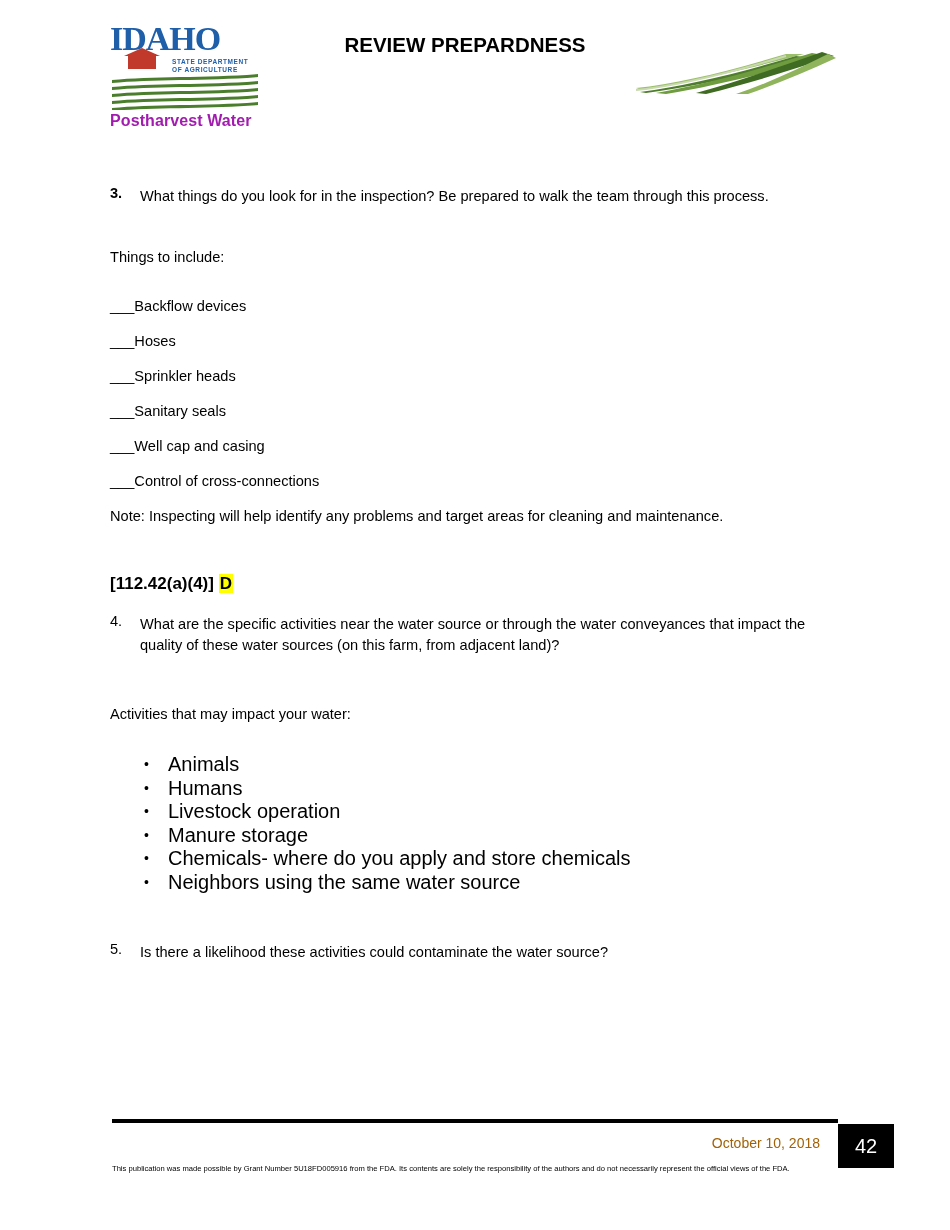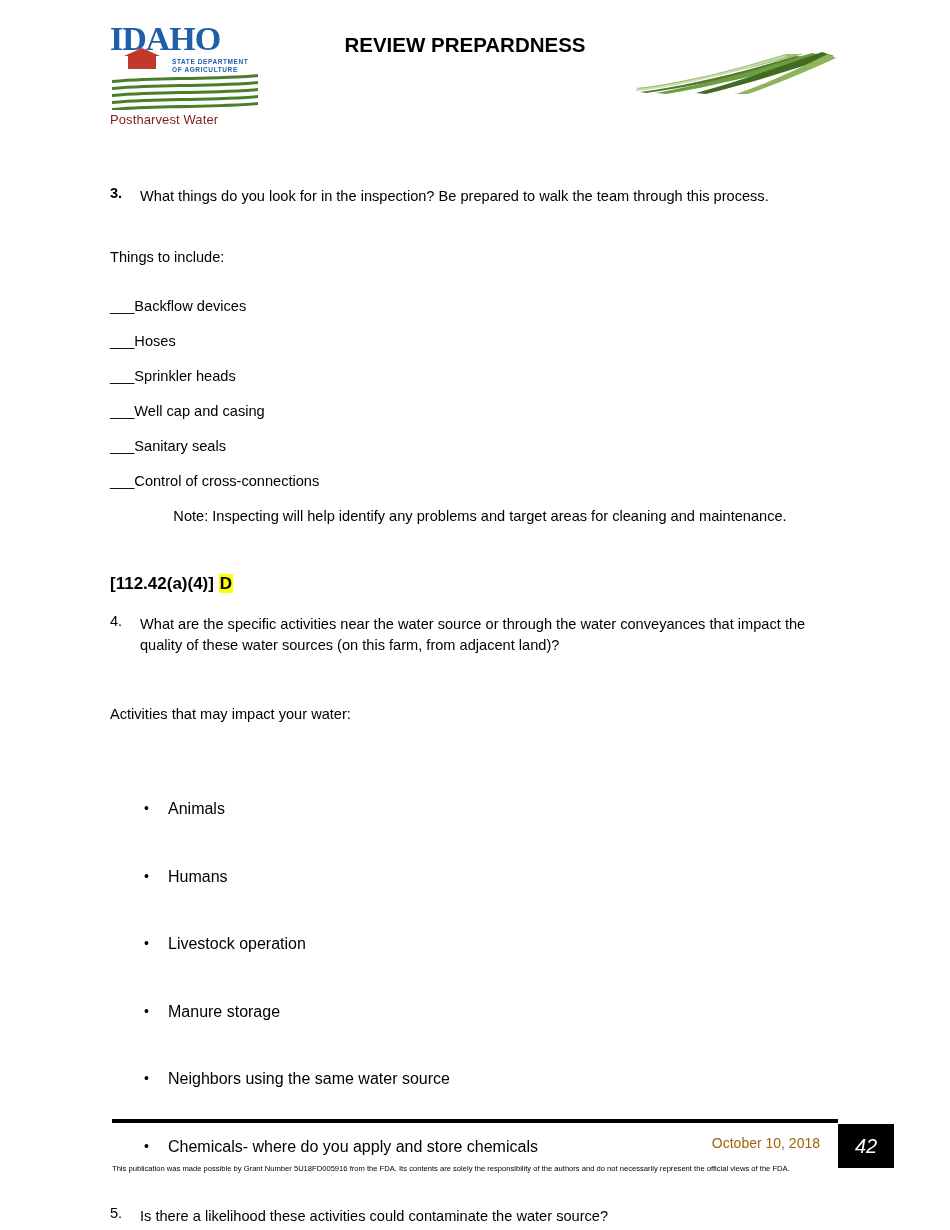--- a/index.html
+++ b/index.html
@@ -111,23 +111,24 @@
     width: 200px;
     height: 42px;
   }
   .header-art svg { display: block; }
 
   
   .section-title {
     position: absolute;
     left: 110px;
     top: 112px;
-    font-size: 13px;
-    color: #7f1d1d;
+    font-size: 16px;
+    color: #a21caf;
     letter-spacing: 0.1px;
+    font-weight: bold;
   }
 
   
   .content {
     position: absolute;
     left: 110px;
     top: 186px;
     width: 740px;
     font-size: 14.6px;
     line-height: 1.0;
@@ -159,41 +160,39 @@
     margin-bottom: 14px;
   }
   .checkline {
     font-size: 14.6px;
     line-height: 21px;
     margin-bottom: 14px;
   }
   .note-line {
     font-size: 14.6px;
     line-height: 21px;
-    text-align: center;
   }
   .citation {
     font-weight: bold;
     font-size: 17px;
   }
   .hl {
     background: #ffff00;
     font-weight: bold;
     padding: 0 1px;
   }
   ul.bullets {
     margin: 0;
     padding-left: 58px;
     list-style: none;
   }
   ul.bullets li {
-    font-size: 16px;
+    font-size: 20px;
     line-height: 23.5px;
     position: relative;
-    margin-top: 44px;
   }
   ul.bullets li::before {
     content: "\2022";
     position: absolute;
     left: -24px;
     top: 0;
     font-size: 14px;
   }
 
   
@@ -217,21 +216,20 @@
     left: 838px;
     top: 1124px;
     width: 56px;
     height: 44px;
     background: #000000;
     color: #ffffff;
     font-size: 20px;
     display: flex;
     align-items: center;
     justify-content: center;
-    font-style: italic;
   }
   .footer-note {
     position: absolute;
     left: 112px;
     top: 1164px;
     width: 726px;
     font-size: 7.6px;
     line-height: 10.5px;
     color: #000000;
   }
@@ -291,22 +289,22 @@
 
     <div class="spacer-40"></div>
 
     <div class="plain-line">Things to include:</div>
 
     <div class="spacer-14"></div>
 
     <div class="checkline">___Backflow devices</div>
     <div class="checkline">___Hoses</div>
     <div class="checkline">___Sprinkler heads</div>
+    <div class="checkline">___Sanitary seals</div>
     <div class="checkline">___Well cap and casing</div>
-    <div class="checkline">___Sanitary seals</div>
     <div class="checkline">___Control of cross-connections</div>
 
     <div class="note-line">Note: Inspecting will help identify any problems and target areas for cleaning and maintenance.</div>
 
     <div class="spacer-48"></div>
 
     <div class="citation">
       <span>[112.42(a)(4)]</span>
       <span class="hl">D</span>
     </div>
@@ -322,22 +320,22 @@
 
     <div class="plain-line">Activities that may impact your water:</div>
 
     <div class="spacer-14"></div>
 
     <ul class="bullets">
       <li>Animals</li>
       <li>Humans</li>
       <li>Livestock operation</li>
       <li>Manure storage</li>
+      <li>Chemicals- where do you apply and store chemicals</li>
       <li>Neighbors using the same water source</li>
-      <li>Chemicals- where do you apply and store chemicals</li>
     </ul>
 
     <div class="spacer-48"></div>
 
     <div class="q-row">
       <div class="q-num">5.</div>
       <div class="q-text">Is there a likelihood these activities could contaminate the water source?</div>
     </div>
 
   </div>

